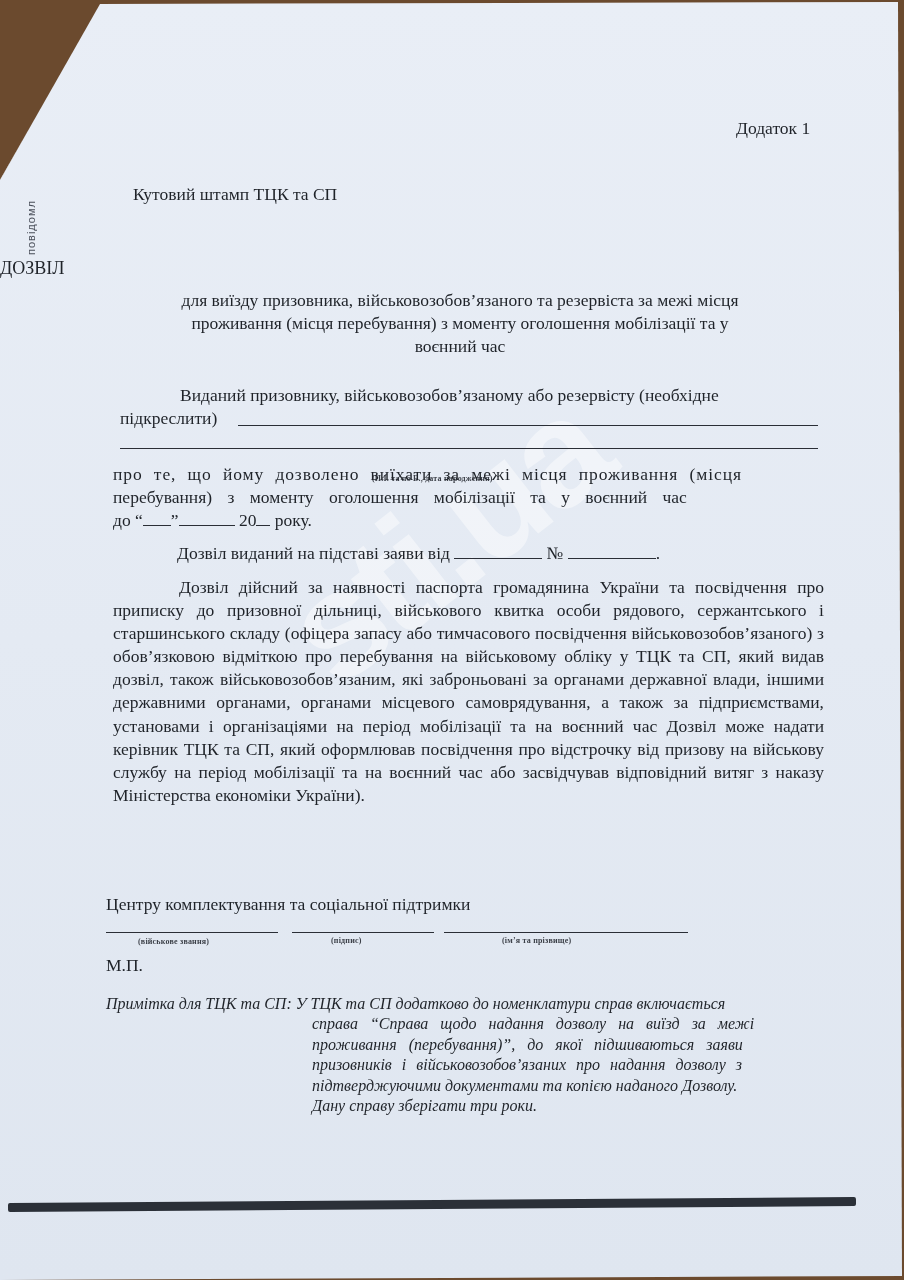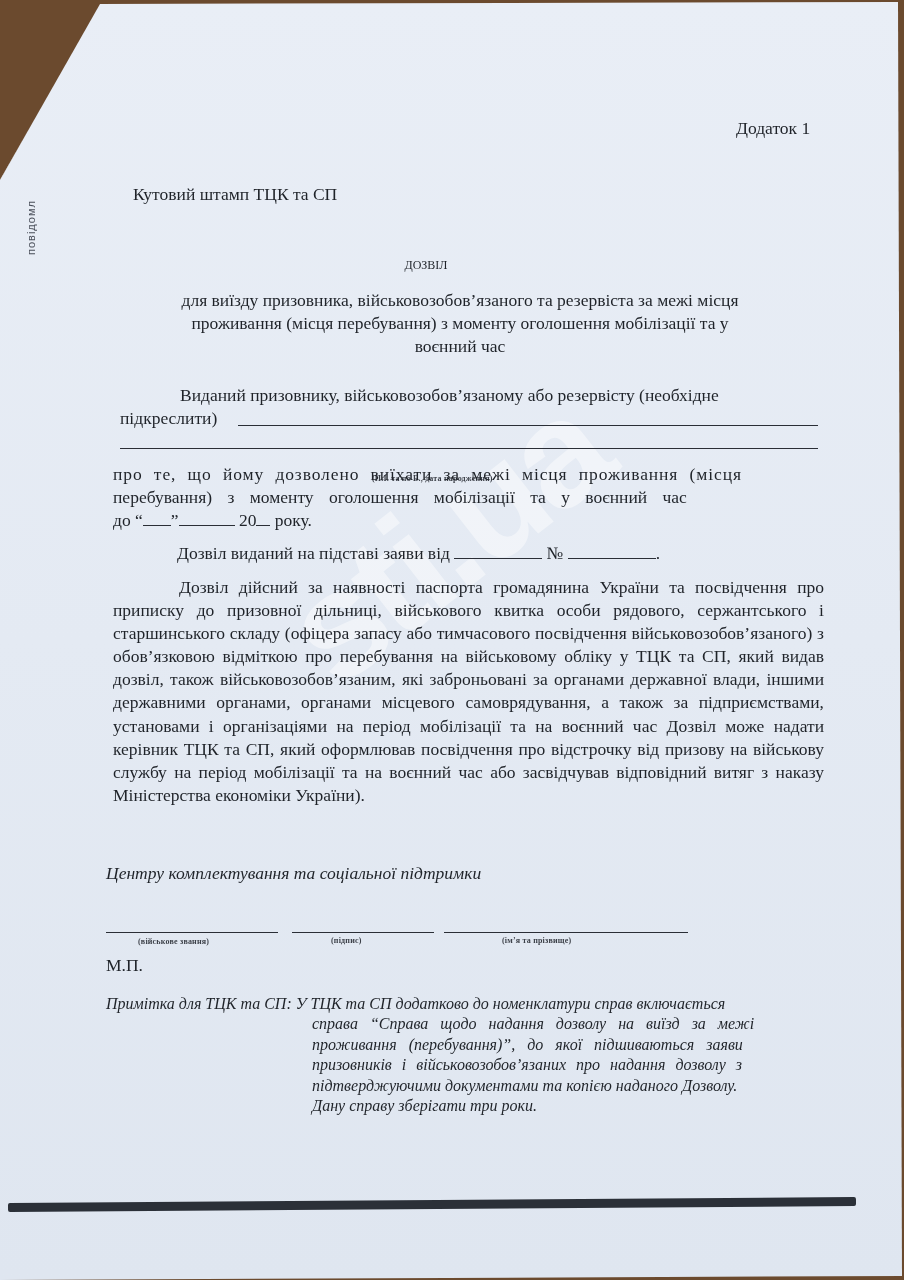--- a/index.html
+++ b/index.html
@@ -22,21 +22,21 @@
     .edge-print {
       position: absolute; left: 25px; top: 125px; width: 10px; height: 130px;
       font-size: 11px; color: #4a4f5a; writing-mode: vertical-rl;
       transform: rotate(180deg); letter-spacing: 1px;
       font-family: "Liberation Sans", sans-serif;
     }
     .abs { position: absolute; }
     .t { font-size: 17.5px; line-height: 23px; }
     .appendix { left: 736px; top: 117px; }
     .stamp { left: 133px; top: 183px; }
-    .title { left: 0; width: 852px; top: 258px; text-align: center; font-size: 12px; }
+    .title { left: 0; width: 852px; top: 258px; text-align: left; font-size: 18px; }
     .subtitle { left: 110px; width: 700px; top: 289px; text-align: center; }
     .p-indent { text-indent: 66px; }
     .justify { text-align: justify; text-align-last: left; }
     .blk { left: 113px; width: 712px; }
     .line-fill {
       display: inline-block; border-bottom: 1px solid #2a2e36; height: 16px; vertical-align: baseline;
     }
     .hr { position: absolute; height: 0; border-top: 1px solid #2a2e36; }
     .tiny { font-size: 8px; font-weight: bold; color: #3b3f47; letter-spacing: .2px; }
     .note { font-style: italic; font-size: 16px; line-height: 20.5px; }
@@ -86,21 +86,21 @@
 
   <div class="abs t" style="left:177px; top:542px;">
     <span>Дозвіл виданий на підставі заяви від</span>
     <span class="line-fill" style="width:88px;"></span>
     <span>№</span>
     <span class="line-fill" style="width:88px;"></span><span>.</span>
   </div>
 
   <div class="abs t blk justify p-indent" style="top:576px; line-height:23.1px; width:711px;">Дозвіл дійсний за наявності паспорта громадянина України та посвідчення про приписку до призовної дільниці, військового квитка особи рядового, сержантського і старшинського складу (офіцера запасу або тимчасового посвідчення військовозобов’язаного) з обов’язковою відміткою про перебування на військовому обліку у ТЦК та СП, який видав дозвіл, також військовозобов’язаним, які заброньовані за органами державної влади, іншими державними органами, органами місцевого самоврядування, а також за підприємствами, установами і організаціями на період мобілізації та на воєнний час Дозвіл може надати керівник ТЦК та СП, який оформлював посвідчення про відстрочку від призову на військову службу на період мобілізації та на воєнний час або засвідчував відповідний витяг з наказу Міністерства економіки України).</div>
 
-  <div class="abs t" style="left:106px; top:862px;font-style:italic;">Центру комплектування та соціальної підтримки</div>
+  <div class="abs t" style="left:106px; top:893px;">Центру комплектування та соціальної підтримки</div>
 
   <div class="hr" style="left:106px; top:932px; width:172px;"></div>
   <div class="hr" style="left:292px; top:932px; width:142px;"></div>
   <div class="hr" style="left:444px; top:932px; width:244px;"></div>
   <div class="abs tiny" style="left:138px; top:937px;">(військове звання)</div>
   <div class="abs tiny" style="left:331px; top:936px;text-align:right;">(підпис)</div>
   <div class="abs tiny" style="left:502px; top:936px;">(ім’я та прізвище)</div>
   <div class="abs t" style="left:106px; top:954px;">М.П.</div>
 
   <div class="abs note" style="left:106px; top:994px;">

